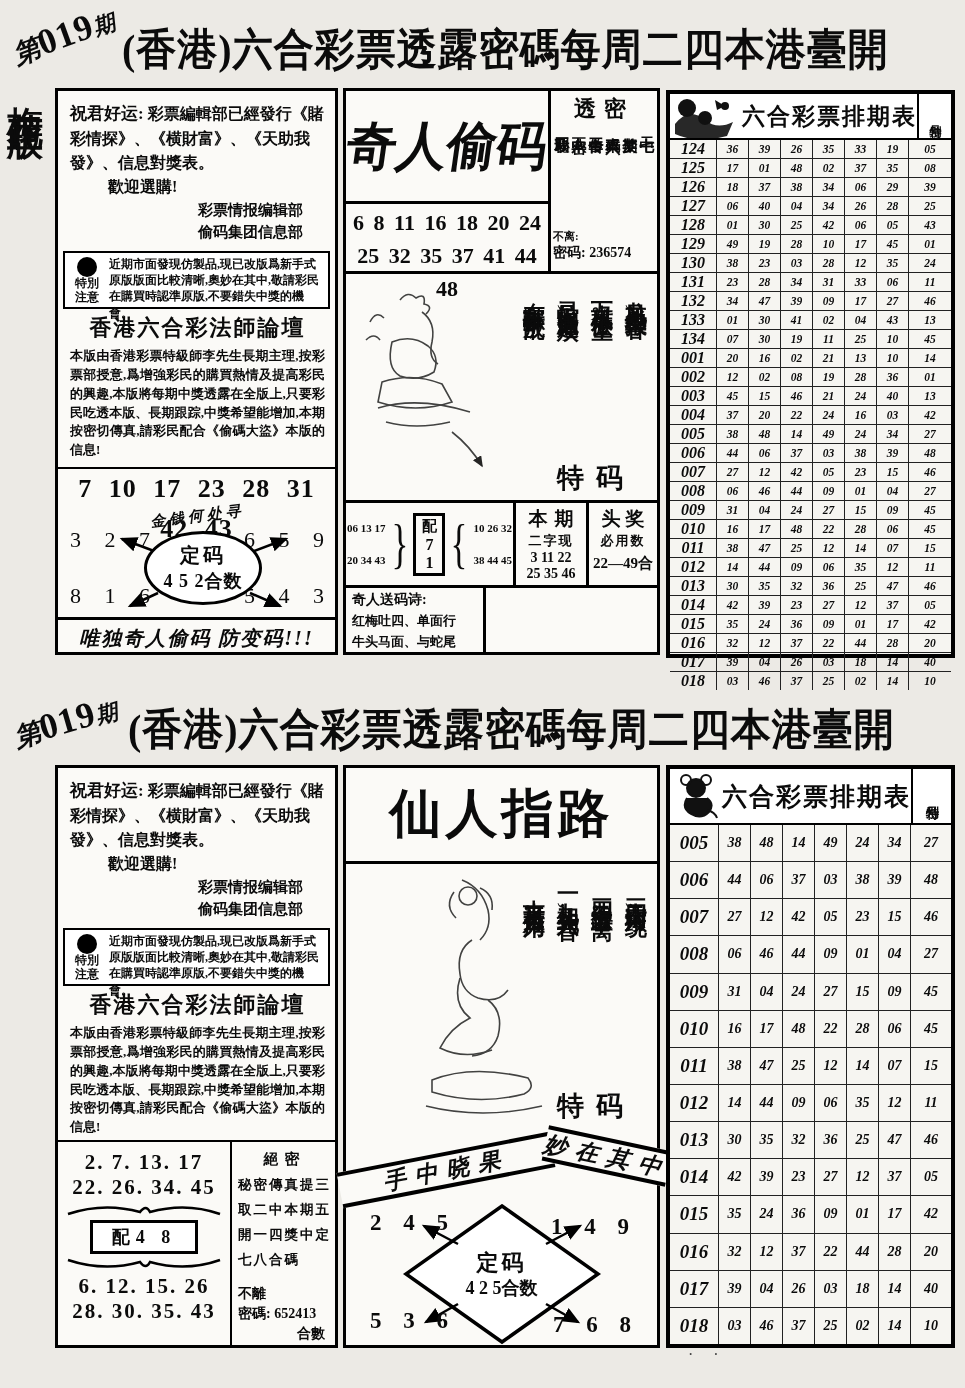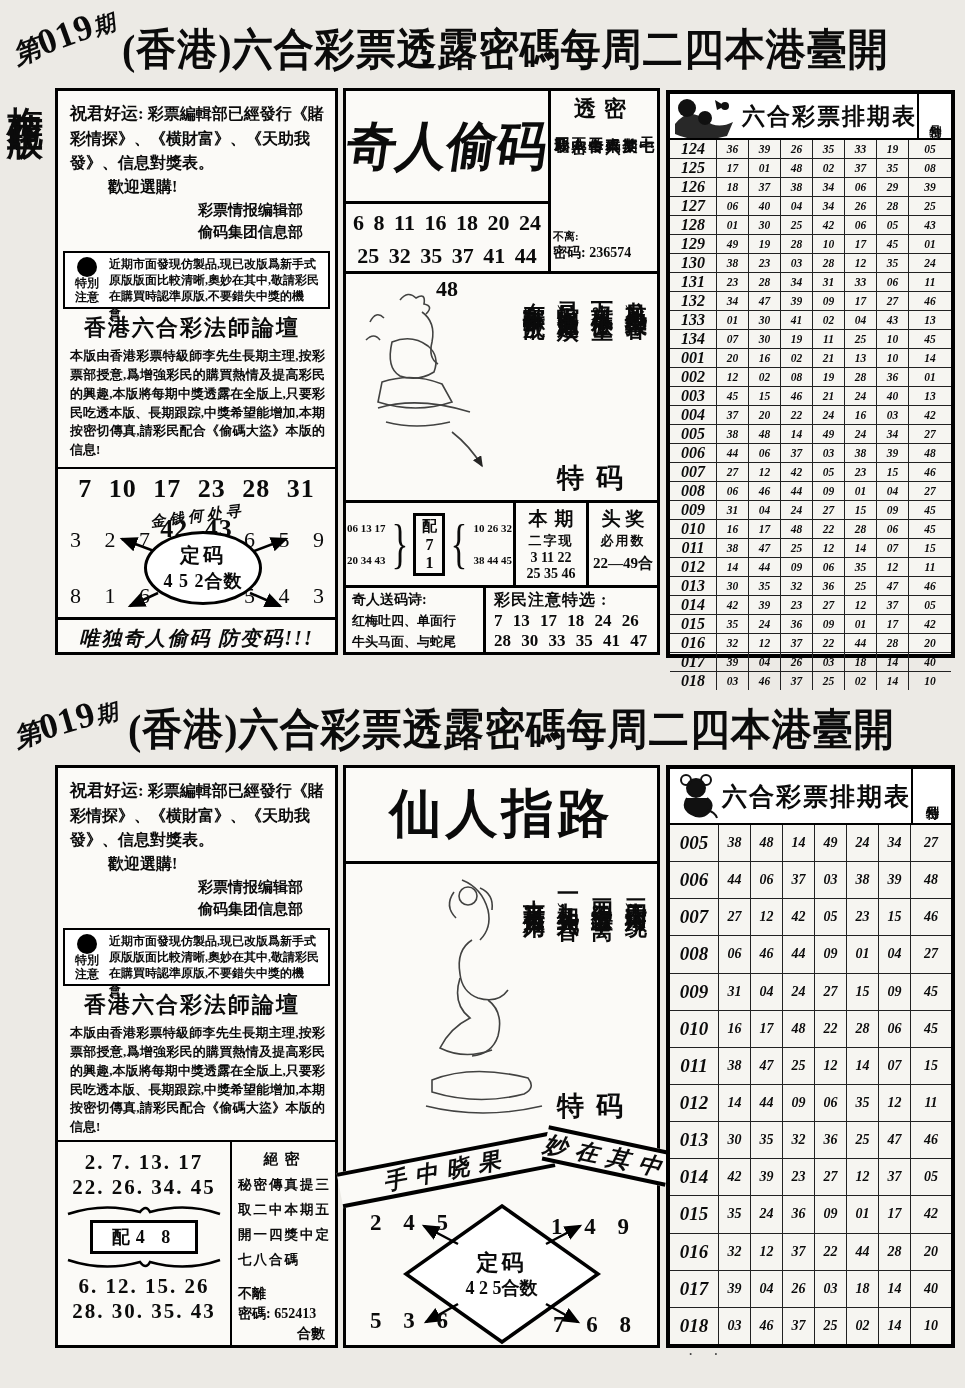--- a/index.html
+++ b/index.html
@@ -22,21 +22,21 @@
   
   .greet { height:160px; padding:10px 10px 0 12px; font-size:16px; font-weight:700; line-height:1.5; }
   .greet .lead { font-weight:900; font-size:17px; }
   .greet .tail { margin-left:38px; }
   .greet .sig { text-align:right; margin-right:22px; font-size:15px; }
   .notice { height:58px; margin:0 5px; border:2px solid #000; display:flex; align-items:stretch; background:#fff; }
   .notice .nico { width:44px; text-align:center; padding-top:2px; }
   .notice .dot { width:20px; height:20px; background:#000; border-radius:50%; margin:2px auto 0; }
   .notice .nlbl { font-size:12px; font-weight:900; line-height:1.15; }
   .notice .ntxt { flex:1; font-size:12px; font-weight:900; line-height:1.35; padding:3px 3px 0 0; }
-  .forum-title { height:32px; font-size:22px; font-weight:900; letter-spacing:2px; padding-left:26px; margin-top:4px; }
+  .forum-title { height:32px; font-size:22px; font-weight:900; letter-spacing:2px; padding-left:2px; margin-top:4px;text-align:center; }
   .forum-body { height:122px; padding:2px 10px 0 12px; font-size:13px; font-weight:700; line-height:1.45; text-align:justify; }
   .lucky-row { height:40px; border-top:2px solid #000; font-size:26px; font-weight:700; text-align:center;
                line-height:40px; word-spacing:9px; letter-spacing:1px; }
   .oval-zone { height:110px; position:relative; }
   .oval-zone .script { position:absolute; left:92px; top:0px; transform:rotate(-7deg); font-size:15px;
                        font-weight:900; font-style:italic; letter-spacing:4px; white-space:nowrap; }
   .oval-zone .corner { position:absolute; font-size:22px; letter-spacing:9px; font-weight:400; white-space:nowrap; }
   .oval-shape { position:absolute; left:86px; top:24px; width:118px; height:74px; border:3px solid #000;
                 border-radius:50%; text-align:center; background:#fff; }
   .oval-shape .olbl { font-size:20px; font-weight:900; letter-spacing:3px; margin-top:8px; }
@@ -275,25 +275,20 @@
         <div class="bs">必用数</div>
         <div class="bn">22—49合</div>
       </div>
     </div>
     <div class="mt-row4">
       <div class="shige">
         <div class="st">奇人送码诗:</div>
         <div class="sl">红梅吐四、单面行</div>
         <div class="sl">牛头马面、与蛇尾</div>
       </div>
-      <div class="texuan">
-        <div class="st">彩民注意特选 :</div>
-        <div class="sl">7 13 17 18 24 26</div>
-        <div class="sl">28 30 33 35 41 47</div>
-      </div>
     </div>
   </div>
 
   <div class="sched sched-top" style="left:666px; top:90px; width:289px; height:568px;">
     <div class="shead">
       <div class="sico">
         <svg width="70" height="44">
           <g fill="#111">
             <circle cx="16" cy="14" r="9"></circle>
               <circle cx="34" cy="24" r="7"></circle>

